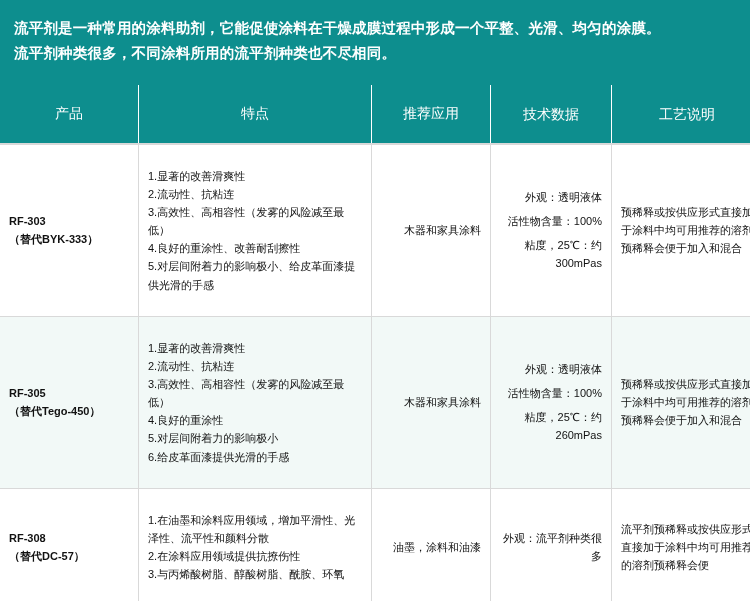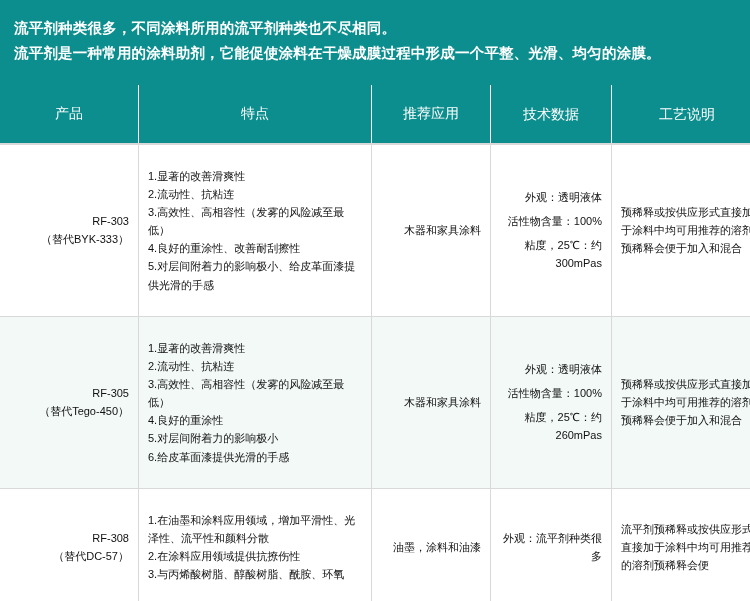--- a/index.html
+++ b/index.html
@@ -57,22 +57,22 @@
     border-right: none;
   }
   .row-even td {
     background: #ffffff;
   }
   .row-odd td {
     background: #f2f9f7;
   }
   .col-product {
     width: 136px;
-    text-align: right;
-    font-weight: normal;
+    text-align: left;
+    font-weight: bold;
     font-size: 13px;
     line-height: 1.9;
   }
   .col-features {
     width: 230px;
     text-align: left;
   }
   .col-app {
     width: 116px;
     text-align: right;
@@ -95,22 +95,22 @@
     margin: 6px 0;
   }
   .feat-line {
     display: block;
   }
 </style>
 </head>
 <body>
 
 <div class="intro">
+  <p>流平剂是一种常用的涂料助剂，它能促使涂料在干燥成膜过程中形成一个平整、光滑、均匀的涂膜。</p>
   <p>流平剂种类很多，不同涂料所用的流平剂种类也不尽相同。</p>
-  <p>流平剂是一种常用的涂料助剂，它能促使涂料在干燥成膜过程中形成一个平整、光滑、均匀的涂膜。</p>
 </div>
 
 <table class="product-table">
   <thead>
     <tr>
       <th class="col-product">产品</th>
       <th class="col-features">特点</th>
       <th class="col-app">推荐应用</th>
       <th class="col-tech">技术数据</th>
       <th class="col-process">工艺说明</th>

